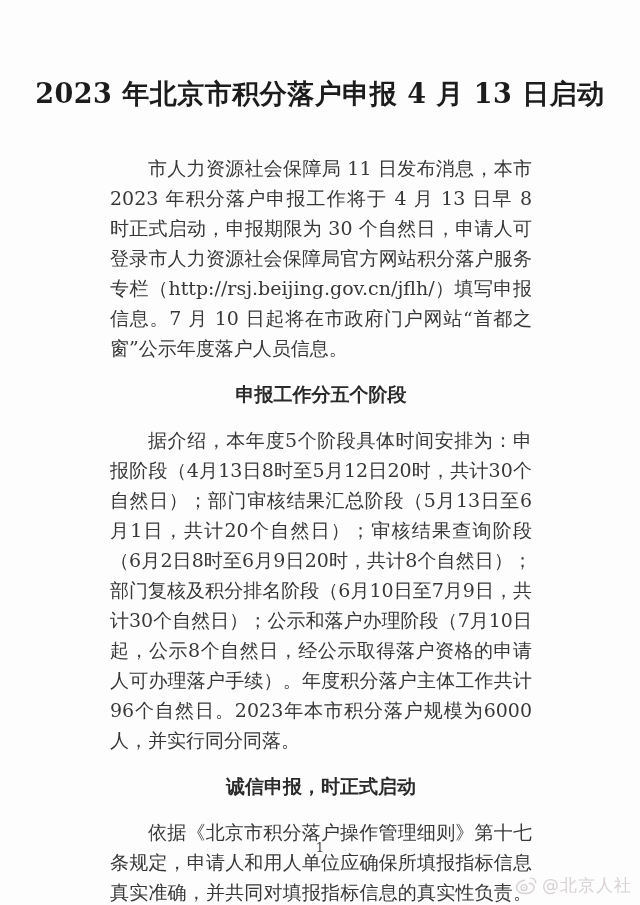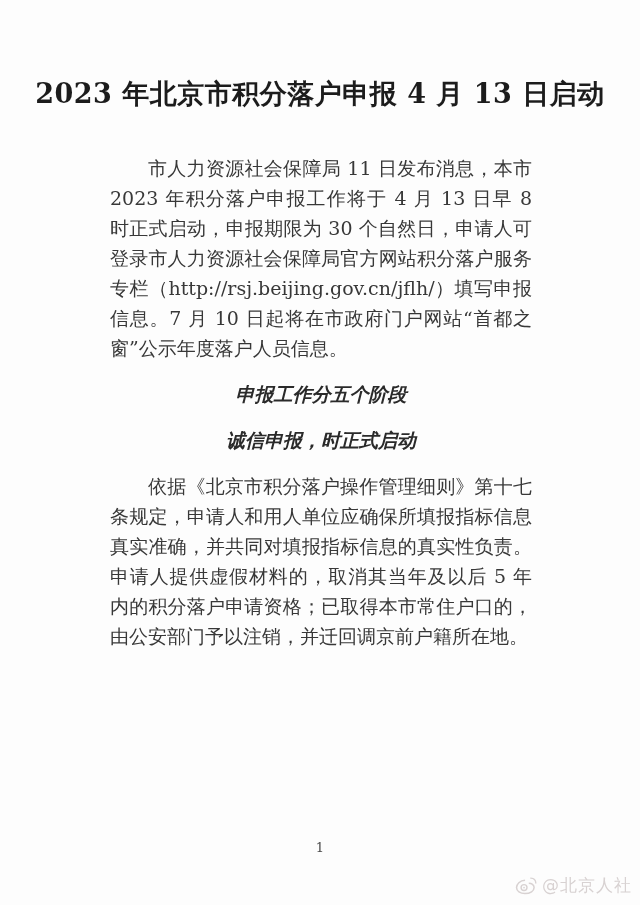--- a/index.html
+++ b/index.html
@@ -43,21 +43,20 @@
     text-indent: 2em;
   }
   .subheading {
     margin: 16px;
     font-size: 19px;
     line-height: 30px;
     font-weight: 700;
     text-align: center;
     text-indent: 0;
     color: #2a2a2a;
-    font-style: italic;
   }
   .page-number {
     position: absolute;
     top: 840px;
     left: 0;
     width: 100%;
     text-align: center;
     font-size: 13px;
     color: #4a4a4a;
   }
@@ -83,20 +82,21 @@
 </head>
 <body>
 
 <div class="page">
 
   <h1 class="doc-title">2023 年北京市积分落户申报 4 月 13 日启动</h1>
 
   <div class="doc-body">
     <p class="para">市人力资源社会保障局 11 日发布消息，本市 2023 年积分落户申报工作将于 4 月 13 日早 8 时正式启动，申报期限为 30 个自然日，申请人可登录市人力资源社会保障局官方网站积分落户服务专栏（http://rsj.beijing.gov.cn/jflh/）填写申报信息。7 月 10 日起将在市政府门户网站“首都之窗”公示年度落户人员信息。</p>
     <h2 class="subheading">申报工作分五个阶段</h2>
+    <p class="para">据介绍，本年度5个阶段具体时间安排为：申报阶段（4月13日8时至5月12日20时，共计30个自然日）；部门审核结果汇总阶段（5月13日至6月1日，共计20个自然日）；审核结果查询阶段（6月2日8时至6月9日20时，共计8个自然日）；部门复核及积分排名阶段（6月10日至7月9日，共计30个自然日）；公示和落户办理阶段（7月10日起，公示8个自然日，经公示取得落户资格的申请人可办理落户手续）。年度积分落户主体工作共计96个自然日。2023年本市积分落户规模为6000人，并实行同分同落。</p>
     <h2 class="subheading">诚信申报，时正式启动</h2>
     <p class="para">依据《北京市积分落户操作管理细则》第十七条规定，申请人和用人单位应确保所填报指标信息真实准确，并共同对填报指标信息的真实性负责。申请人提供虚假材料的，取消其当年及以后 5 年内的积分落户申请资格；已取得本市常住户口的，由公安部门予以注销，并迁回调京前户籍所在地。</p>
   </div>
 
   <div class="page-number">1</div>
 
   <div class="watermark">
     <span class="wm-icon">
       <svg width="23" height="19" viewBox="0 0 24 20" aria-hidden="true">
         <path d="M10.5 4.5 C5 4.5 1.5 9 1.5 12.2 c0 3.8 3.9 6.3 8.8 6.3 c5.8 0 9.7 -2.7 9.7 -6.3 c0 -2.8 -2.6 -4.6 -5.6 -4.6" fill="none" stroke="#d8d2d2" stroke-width="1.6"></path>

